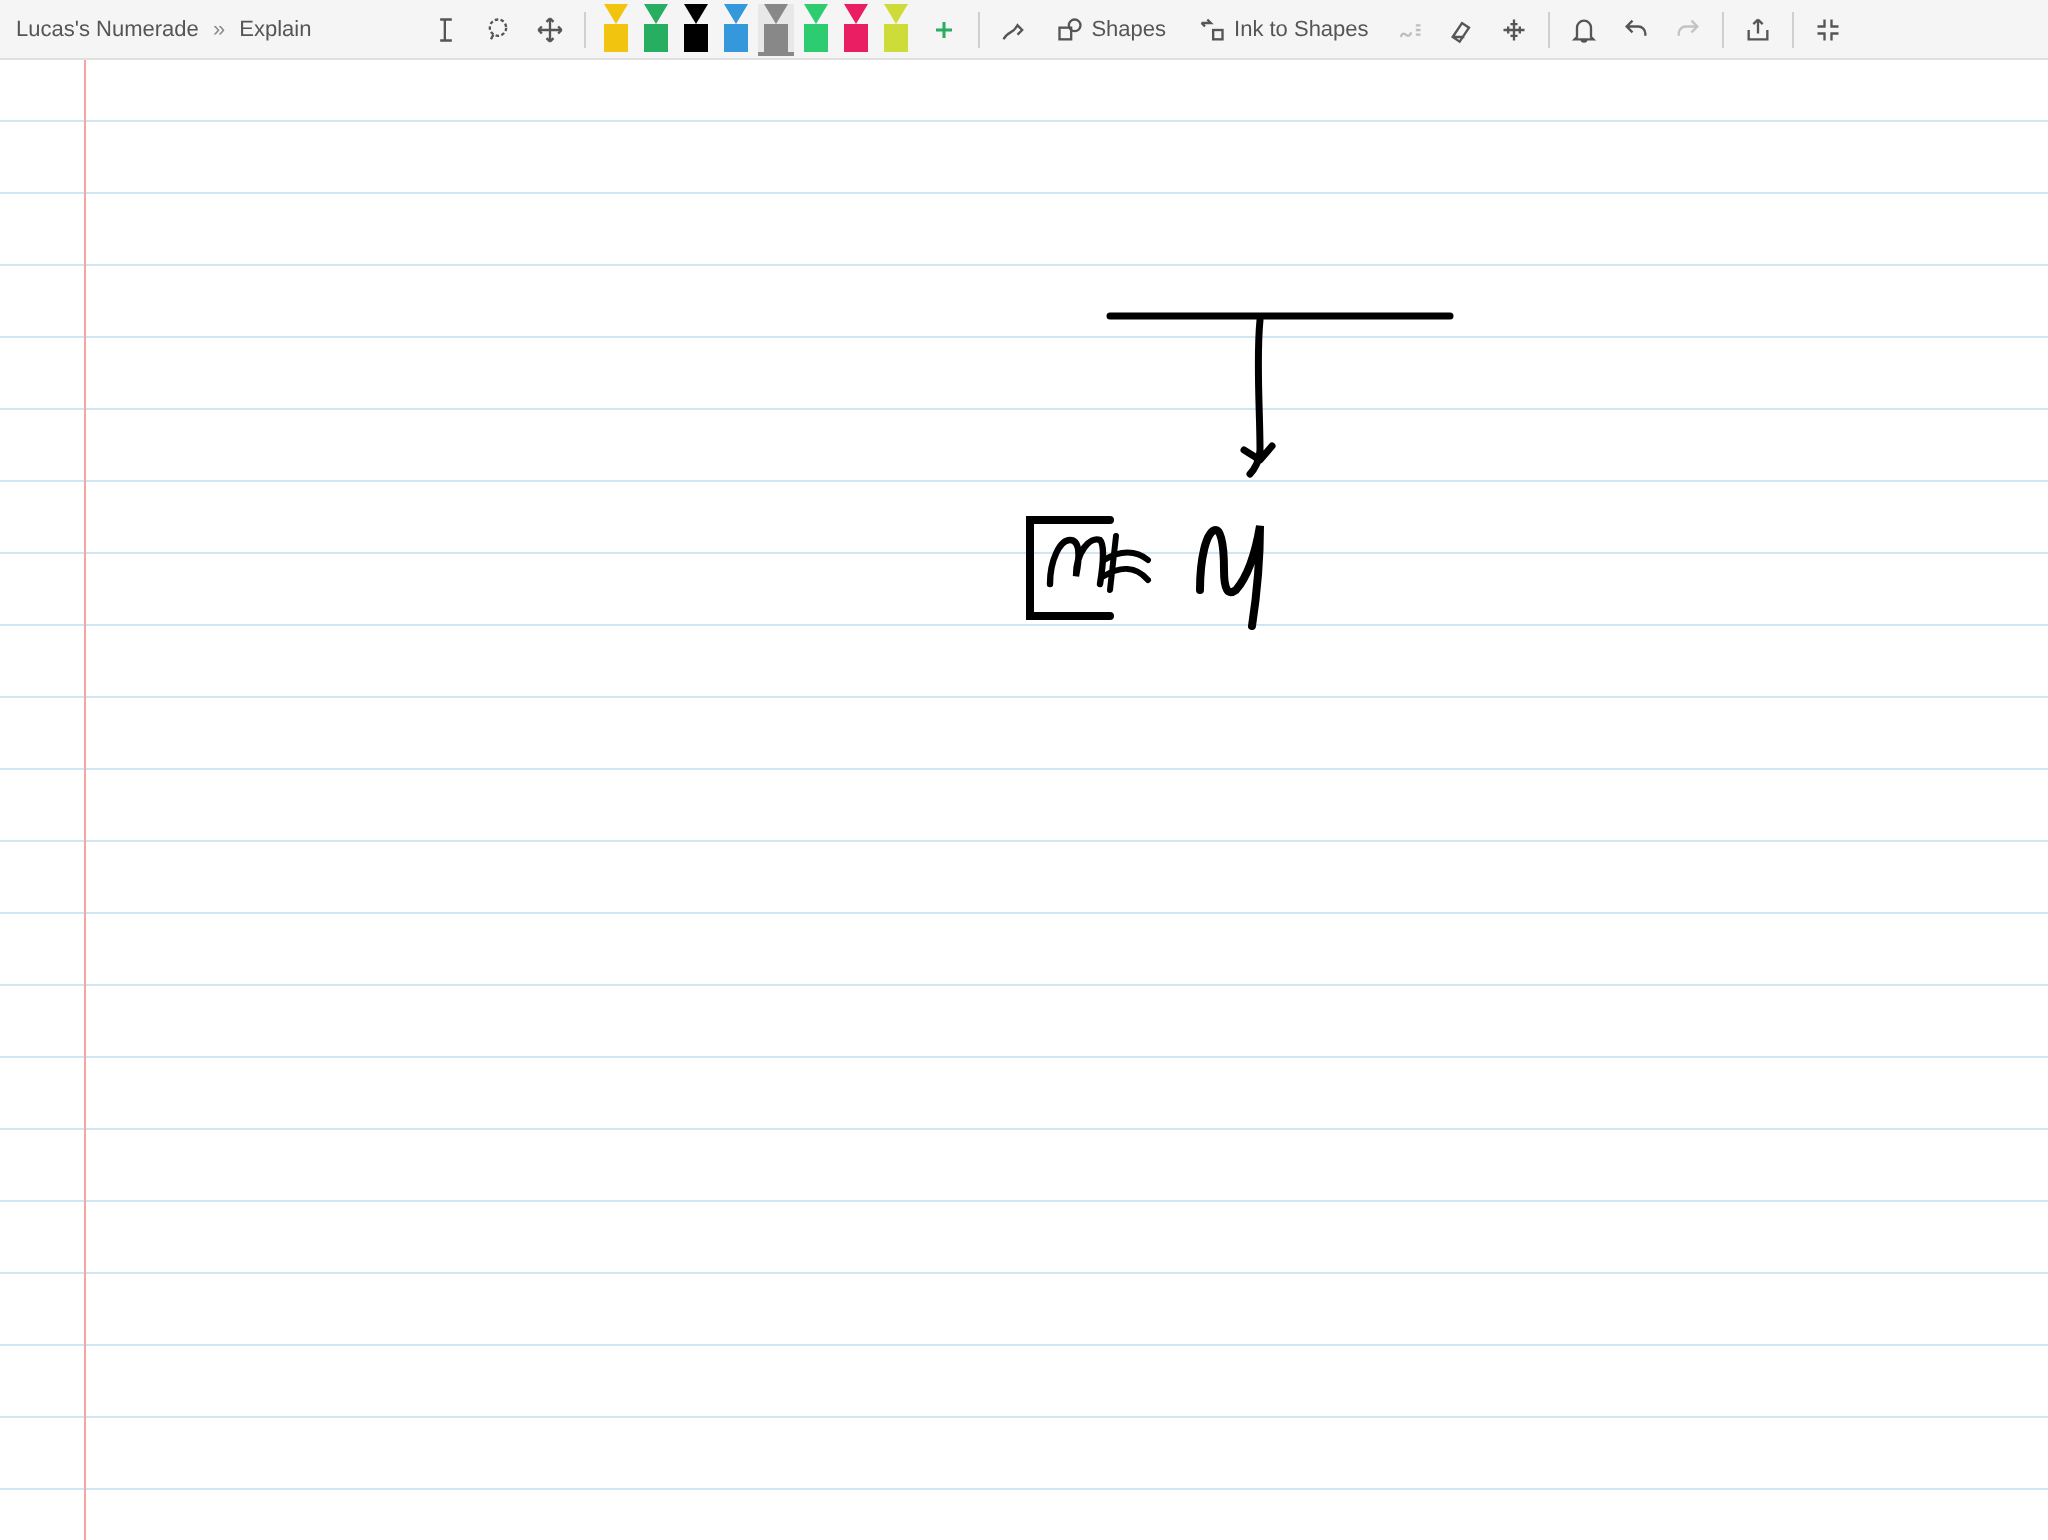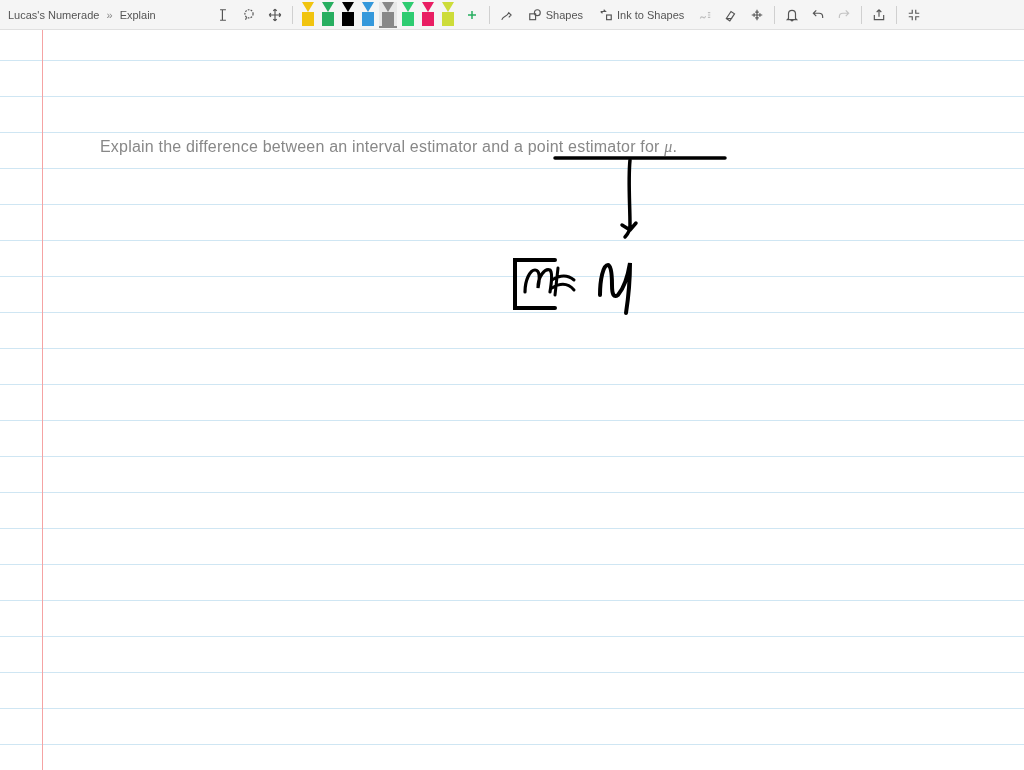--- a/index.html
+++ b/index.html
@@ -293,24 +293,20 @@
       <div class="hline" style="top: 498px;"></div>
       <div class="hline" style="top: 534px;"></div>
       <div class="hline" style="top: 570px;"></div>
       <div class="hline" style="top: 606px;"></div>
       <div class="hline" style="top: 642px;"></div>
       <div class="hline" style="top: 678px;"></div>
       <div class="hline" style="top: 714px;"></div>
     </div>
   <div class="margin-line"></div>
 
-  <div class="question-text">
-    <span>Explain the difference between an interval estimator and a point estimator for</span>
-    <span class="mu">μ</span><span>.</span>
-  </div>
 
   <svg class="ink-layer" width="1024" height="740">
     <path d="M555 128 L 725 128" stroke="#000" stroke-width="3.5" fill="none" stroke-linecap="round"></path>
     <path d="M630 130 C 628 150, 630 175, 630 195 C 630 200, 627 205, 625 207 M 630 200 L 622 195 M 630 200 L 636 193" stroke="#000" stroke-width="3.5" fill="none" stroke-linecap="round"></path>
     <path d="M555 230 L 515 230 L 515 278 L 555 278" stroke="#000" stroke-width="4" fill="none" stroke-linecap="round"></path>
     <path d="M525 262 C 525 250, 530 240, 535 240 C 540 240, 540 248, 538 258 C 538 246, 545 238, 550 240 C 552 242, 552 250, 550 262" stroke="#000" stroke-width="3.2" fill="none" stroke-linecap="round"></path>
     <path d="M558 238 L 555 265 M 552 250 C 560 245, 568 245, 574 250 M 552 258 C 560 253, 568 253, 574 260" stroke="#000" stroke-width="3" fill="none" stroke-linecap="round"></path>
     <path d="M600 265 C 600 250, 603 235, 608 235 C 610 235, 612 240, 612 255 C 612 265, 614 268, 618 265 C 624 258, 628 245, 630 233 C 630 250, 628 270, 626 283" stroke="#000" stroke-width="4" fill="none" stroke-linecap="round"></path>
   </svg>
 </div>

